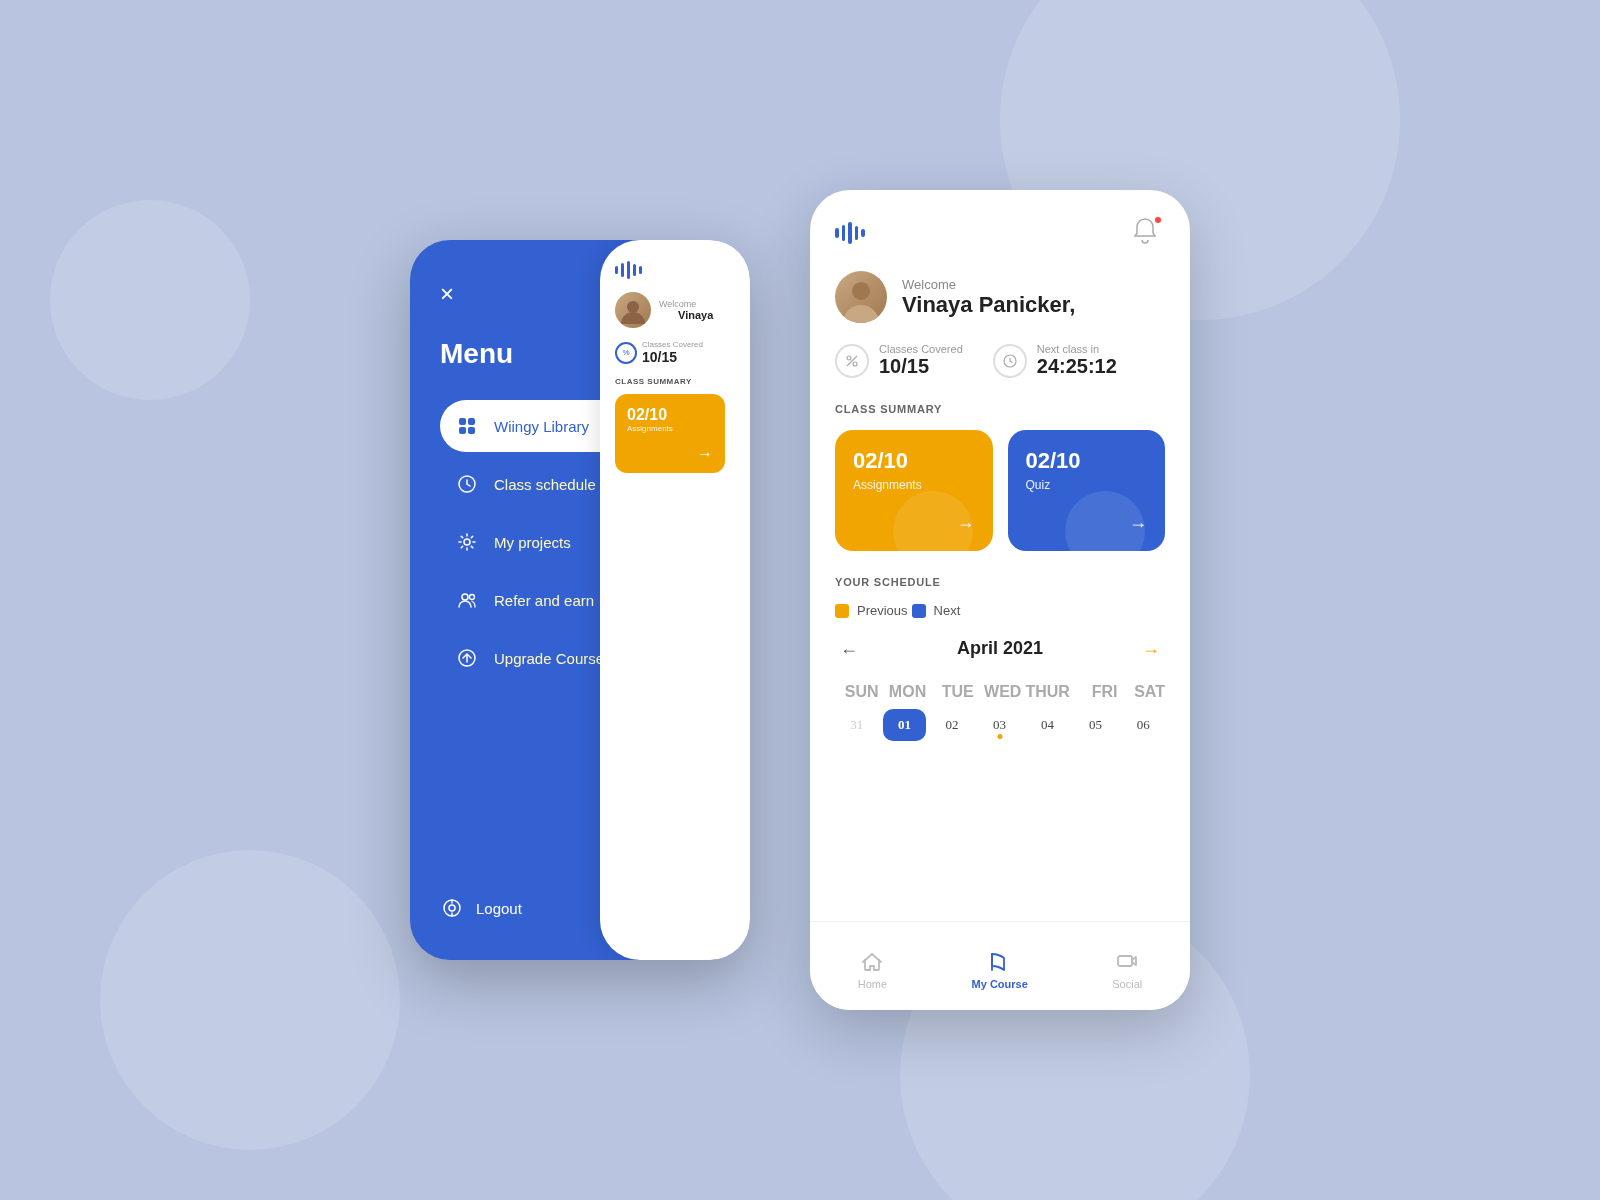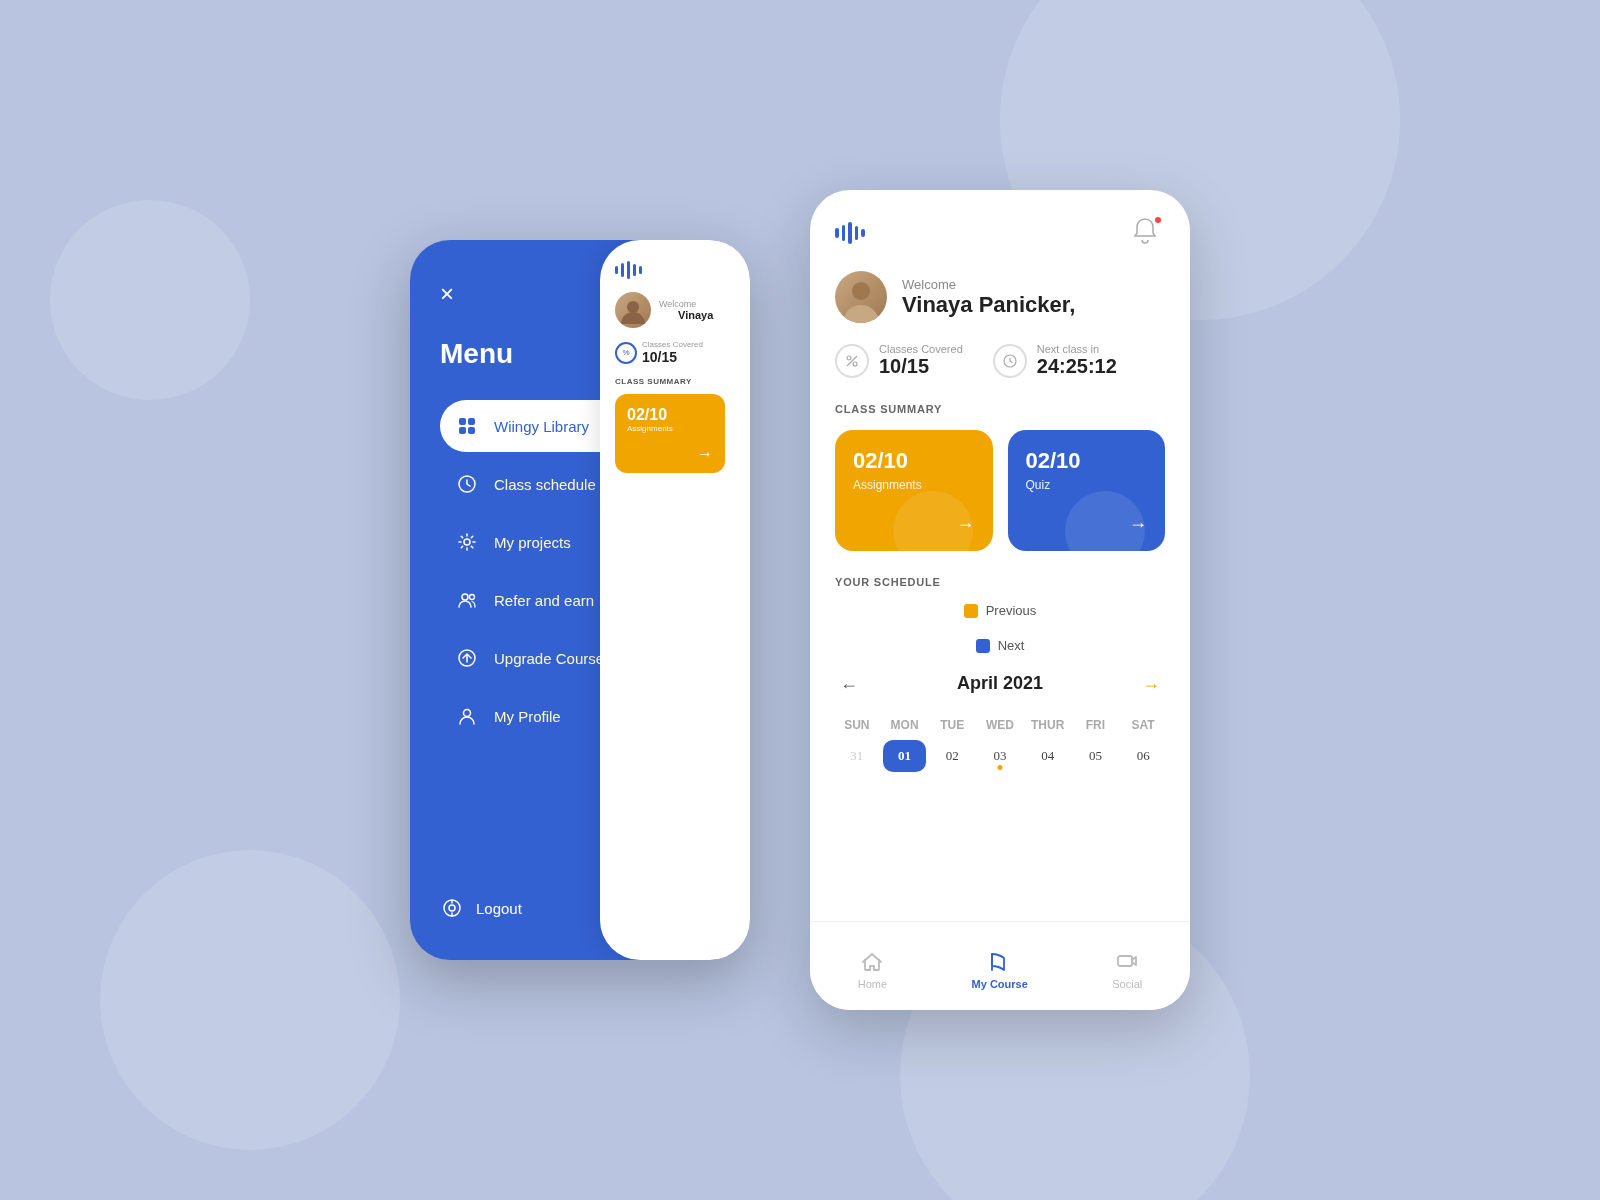--- a/index.html
+++ b/index.html
@@ -418,23 +418,22 @@
       border-radius: 50%;
       background: rgba(255,255,255,0.1);
       bottom: -20px;
       right: 20px;
     }
 
     
     .schedule-legend {
       display: flex;
       align-items: center;
-      gap: 20px;
+      gap: 4px;
       margin-bottom: 15px;
-      flex-direction: column;
     }
 
     .legend-item {
       display: flex;
       align-items: center;
       gap: 8px;
       font-size: 13px;
       color: #555;
     }
 
@@ -471,22 +470,22 @@
     }
 
     .calendar-grid {
       display: grid;
       grid-template-columns: repeat(7, 1fr);
       gap: 4px;
       margin-bottom: 10px;
     }
 
     .cal-day-header {
-      text-align: center;
-      font-size: 12px;
+      text-align: right;
+      font-size: 16px;
       font-weight: 700;
       color: #aaa;
       padding: 4px 0;
     }
 
     .cal-cell {
       text-align: center;
       font-size: 13px;
       color: #444;
       padding: 8px 4px;
@@ -615,29 +614,20 @@
       <div class="menu-item">
         <div class="menu-item-icon">
           <svg width="20" height="20" viewBox="0 0 20 20" fill="none">
             <circle cx="10" cy="10" r="8" stroke="white" stroke-width="1.5"></circle>
             <path d="M10 14V6M6 10l4-4 4 4" stroke="white" stroke-width="1.5" stroke-linecap="round" stroke-linejoin="round"></path>
           </svg>
         </div>
         <span>Upgrade Course</span>
       </div>
 
-      <div class="menu-item">
-        <div class="menu-item-icon">
-          <svg width="20" height="20" viewBox="0 0 20 20" fill="none">
-            <circle cx="10" cy="7" r="3.5" stroke="white" stroke-width="1.5"></circle>
-            <path d="M3 18c0-3.87 3.13-7 7-7s7 3.13 7 7" stroke="white" stroke-width="1.5" stroke-linecap="round"></path>
-          </svg>
-        </div>
-        <span>My Profile</span>
-      </div>
 
 
       <div class="menu-logout">
         <div class="menu-item-icon">
           <svg width="20" height="20" viewBox="0 0 20 20" fill="none">
             <circle cx="10" cy="10" r="8" stroke="white" stroke-width="1.5"></circle>
             <circle cx="10" cy="10" r="3" stroke="white" stroke-width="1.5"></circle>
             <path d="M10 2v3M10 15v3" stroke="white" stroke-width="1.5" stroke-linecap="round"></path>
           </svg>
         </div>

